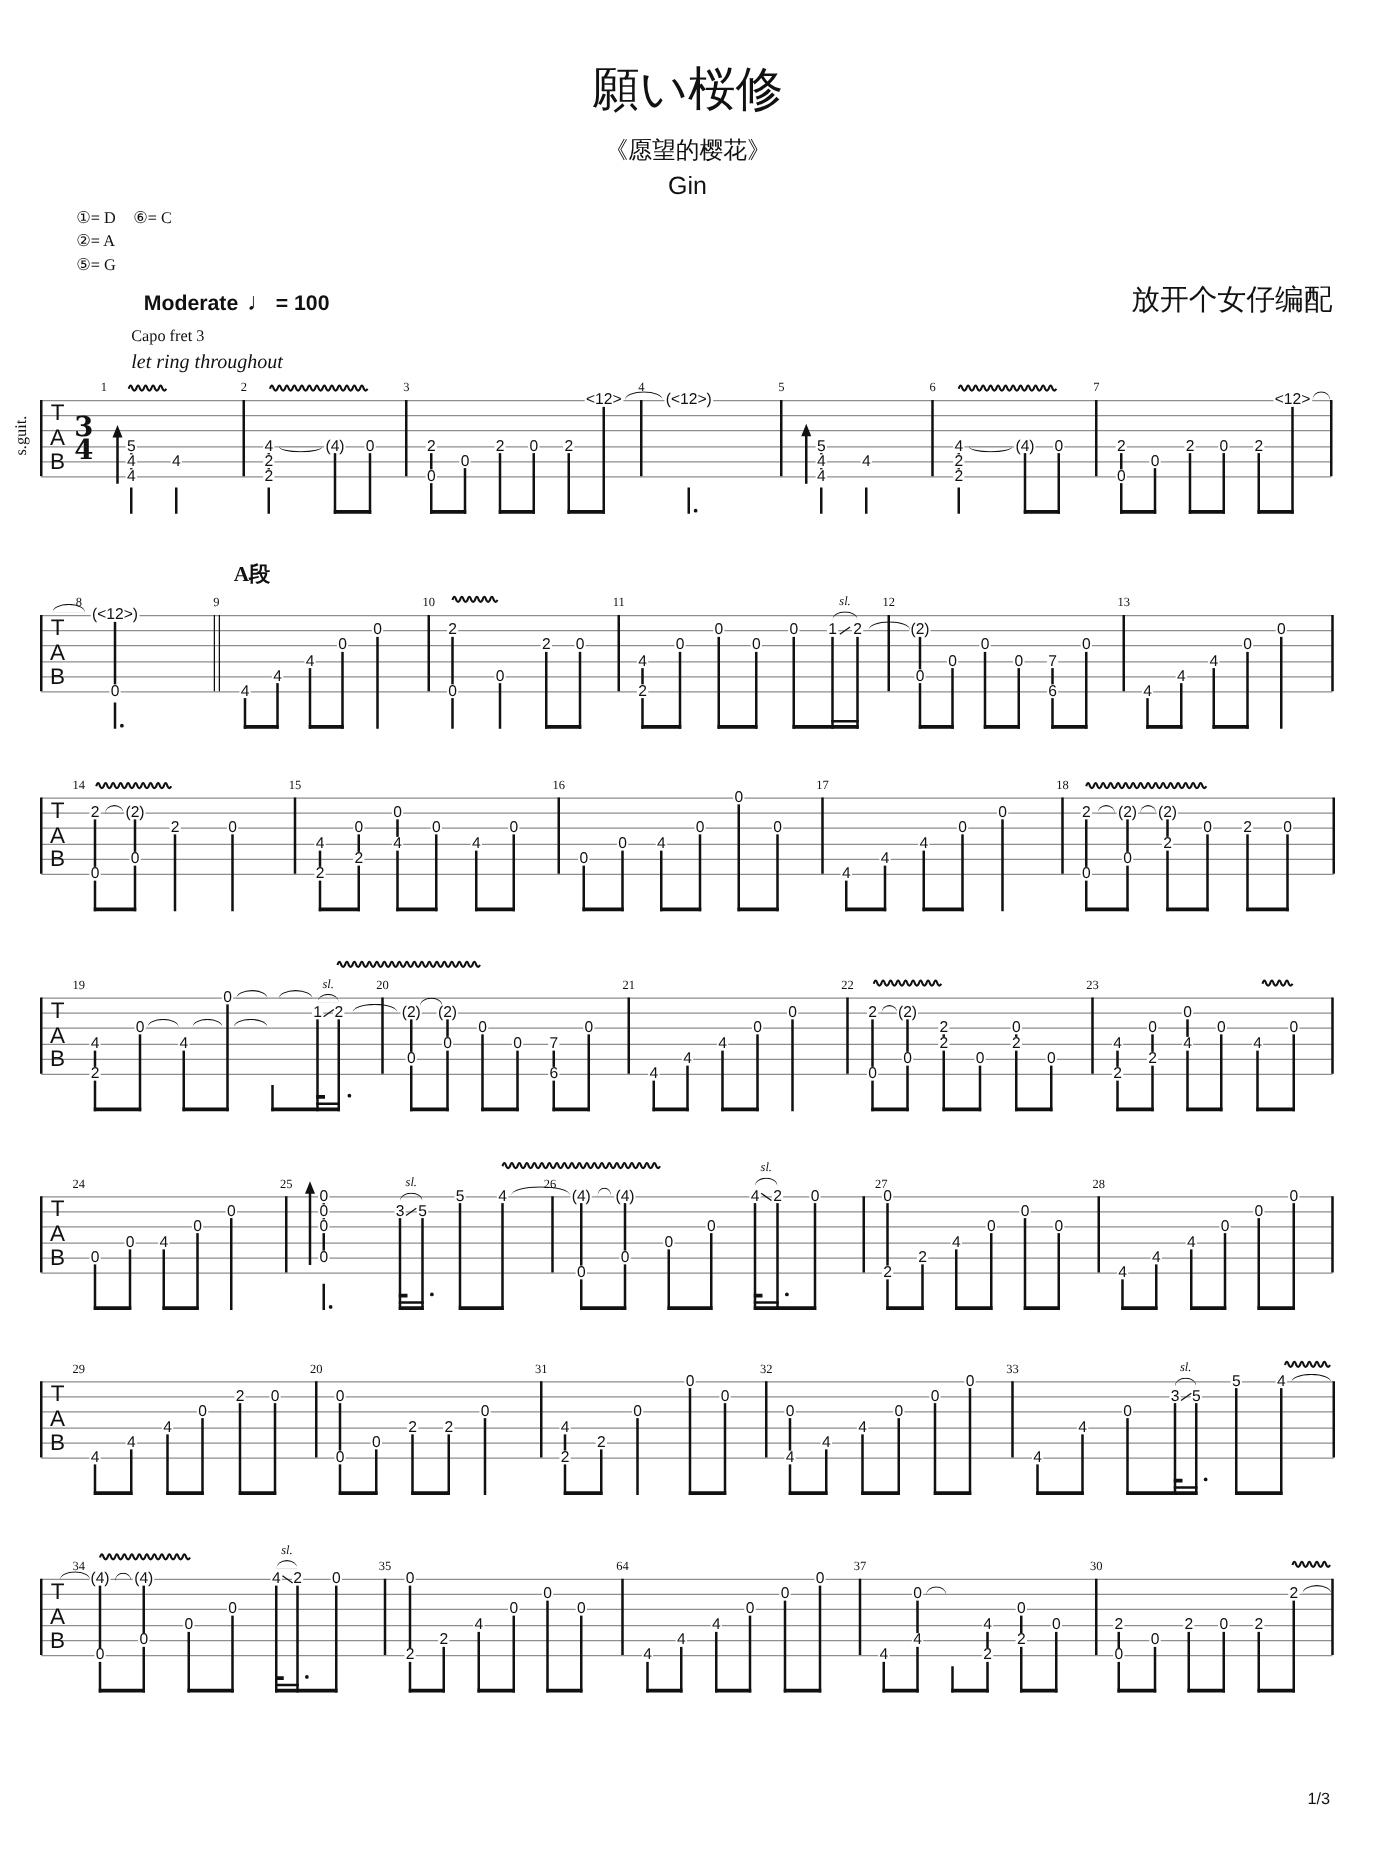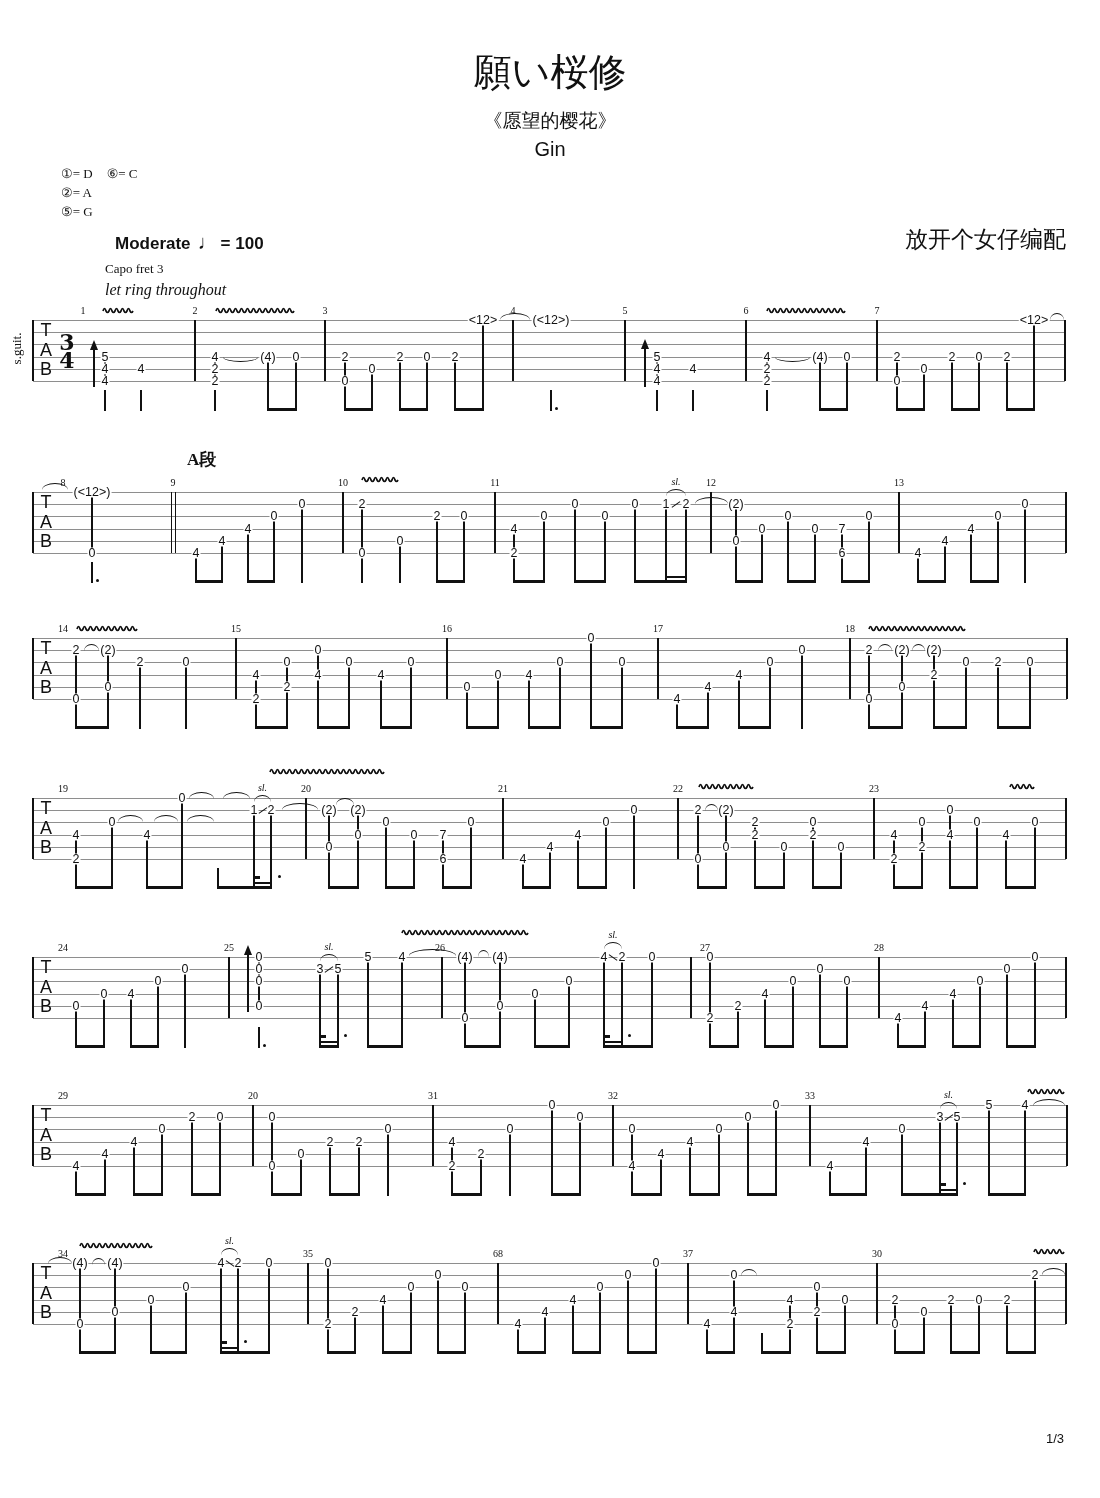--- a/index.html
+++ b/index.html
@@ -788,21 +788,21 @@
         <div class="fret" style="left: 355px; top: 48.8px;">2</div>
         <div class="stem" style="left: 382.35px; top: 40.6px; height: 50.4px;"></div>
         <div class="fret" style="left: 383px; top: 36.6px;">4</div>
         <div class="stem" style="left: 410.35px; top: 28.4px; height: 62.6px;"></div>
         <div class="fret" style="left: 411px; top: 24.4px;">0</div>
         <div class="stem" style="left: 437.35px; top: 16.2px; height: 74.8px;"></div>
         <div class="fret" style="left: 438px; top: 12.2px;">0</div>
         <div class="stem" style="left: 464.35px; top: 28.4px; height: 62.6px;"></div>
         <div class="fret" style="left: 465px; top: 24.4px;">0</div>
         <div class="bar" style="left: 497.3px; top: 0px; height: 61px;"></div>
-        <div class="mnum" style="left: 498px; top: -14px;">68</div>
+        <div class="mnum" style="left: 498px; top: -14px;">64</div>
         <div class="stem" style="left: 517.35px; top: 65px; height: 26px;"></div>
         <div class="fret" style="left: 518px; top: 61px;">4</div>
         <div class="stem" style="left: 544.35px; top: 52.8px; height: 38.2px;"></div>
         <div class="fret" style="left: 545px; top: 48.8px;">4</div>
         <div class="stem" style="left: 572.35px; top: 40.6px; height: 50.4px;"></div>
         <div class="fret" style="left: 573px; top: 36.6px;">4</div>
         <div class="stem" style="left: 599.35px; top: 28.4px; height: 62.6px;"></div>
         <div class="fret" style="left: 600px; top: 24.4px;">0</div>
         <div class="stem" style="left: 627.35px; top: 16.2px; height: 74.8px;"></div>
         <div class="fret" style="left: 628px; top: 12.2px;">0</div>

